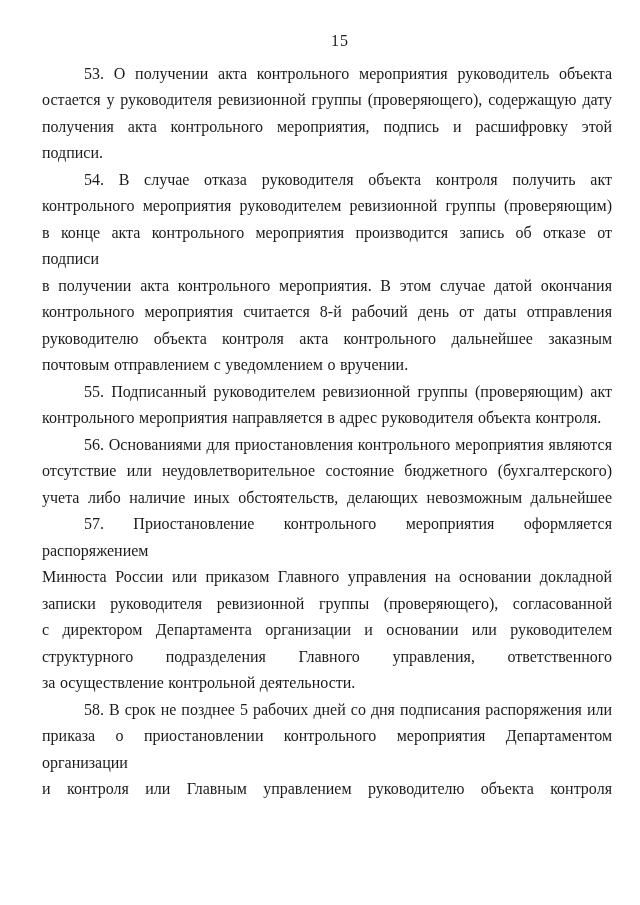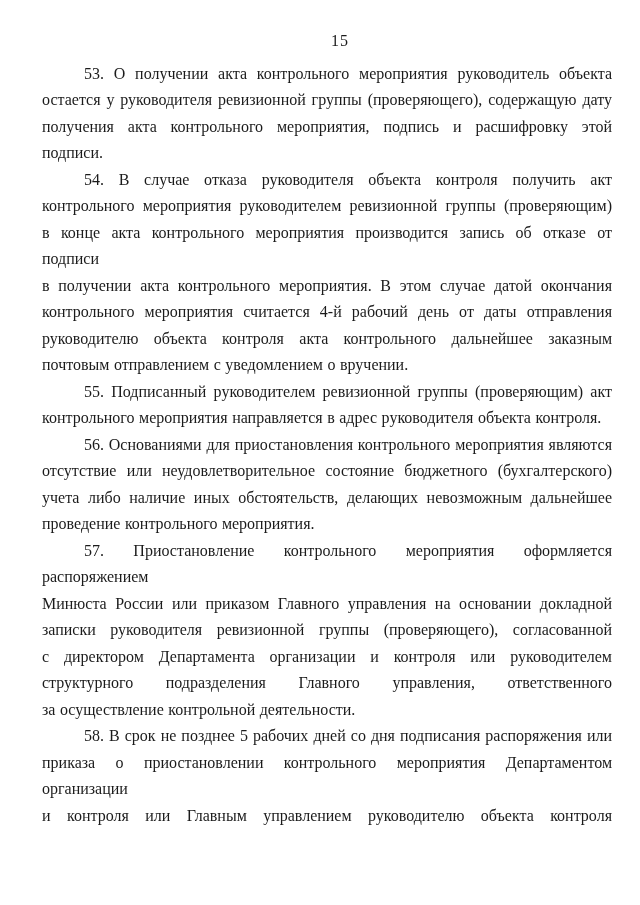--- a/index.html
+++ b/index.html
@@ -55,43 +55,42 @@
       <div class="line first">53. О получении акта контрольного мероприятия руководитель объекта</div>
       <div class="line">остается у руководителя ревизионной группы (проверяющего), содержащую дату</div>
       <div class="line last">получения акта контрольного мероприятия, подпись и расшифровку этой подписи.</div>
     </div>
 
     <div class="para">
       <div class="line first">54. В случае отказа руководителя объекта контроля получить акт</div>
       <div class="line">контрольного мероприятия руководителем ревизионной группы (проверяющим)</div>
       <div class="line">в конце акта контрольного мероприятия производится запись об отказе от подписи</div>
       <div class="line">в получении акта контрольного мероприятия. В этом случае датой окончания</div>
-      <div class="line">контрольного мероприятия считается 4-й рабочий день от даты отправления</div>
+      <div class="line">контрольного мероприятия считается 8-й рабочий день от даты отправления</div>
       <div class="line">руководителю объекта контроля акта контрольного дальнейшее заказным</div>
       <div class="line last">почтовым отправлением с уведомлением о вручении.</div>
     </div>
 
     <div class="para">
       <div class="line first">55. Подписанный руководителем ревизионной группы (проверяющим) акт</div>
       <div class="line last">контрольного мероприятия направляется в адрес руководителя объекта контроля.</div>
     </div>
 
 
     <div class="para">
       <div class="line first">56. Основаниями для приостановления контрольного мероприятия являются</div>
       <div class="line">отсутствие или неудовлетворительное состояние бюджетного (бухгалтерского)</div>
       <div class="line">учета либо наличие иных обстоятельств, делающих невозможным дальнейшее</div>
-      <div class="line last">проведение контрольного мероприятия.</div>
     </div>
 
     <div class="para">
       <div class="line first">57. Приостановление контрольного мероприятия оформляется распоряжением</div>
       <div class="line">Минюста России или приказом Главного управления на основании докладной</div>
       <div class="line">записки руководителя ревизионной группы (проверяющего), согласованной</div>
-      <div class="line">с директором Департамента организации и контроля или руководителем</div>
+      <div class="line">с директором Департамента организации и основании или руководителем</div>
       <div class="line">структурного подразделения Главного управления, ответственного</div>
       <div class="line last">за осуществление контрольной деятельности.</div>
     </div>
 
     <div class="para">
       <div class="line first">58. В срок не позднее 5 рабочих дней со дня подписания распоряжения или</div>
       <div class="line">приказа о приостановлении контрольного мероприятия Департаментом организации</div>
       <div class="line">и контроля или Главным управлением руководителю объекта контроля</div>
 
     </div>

